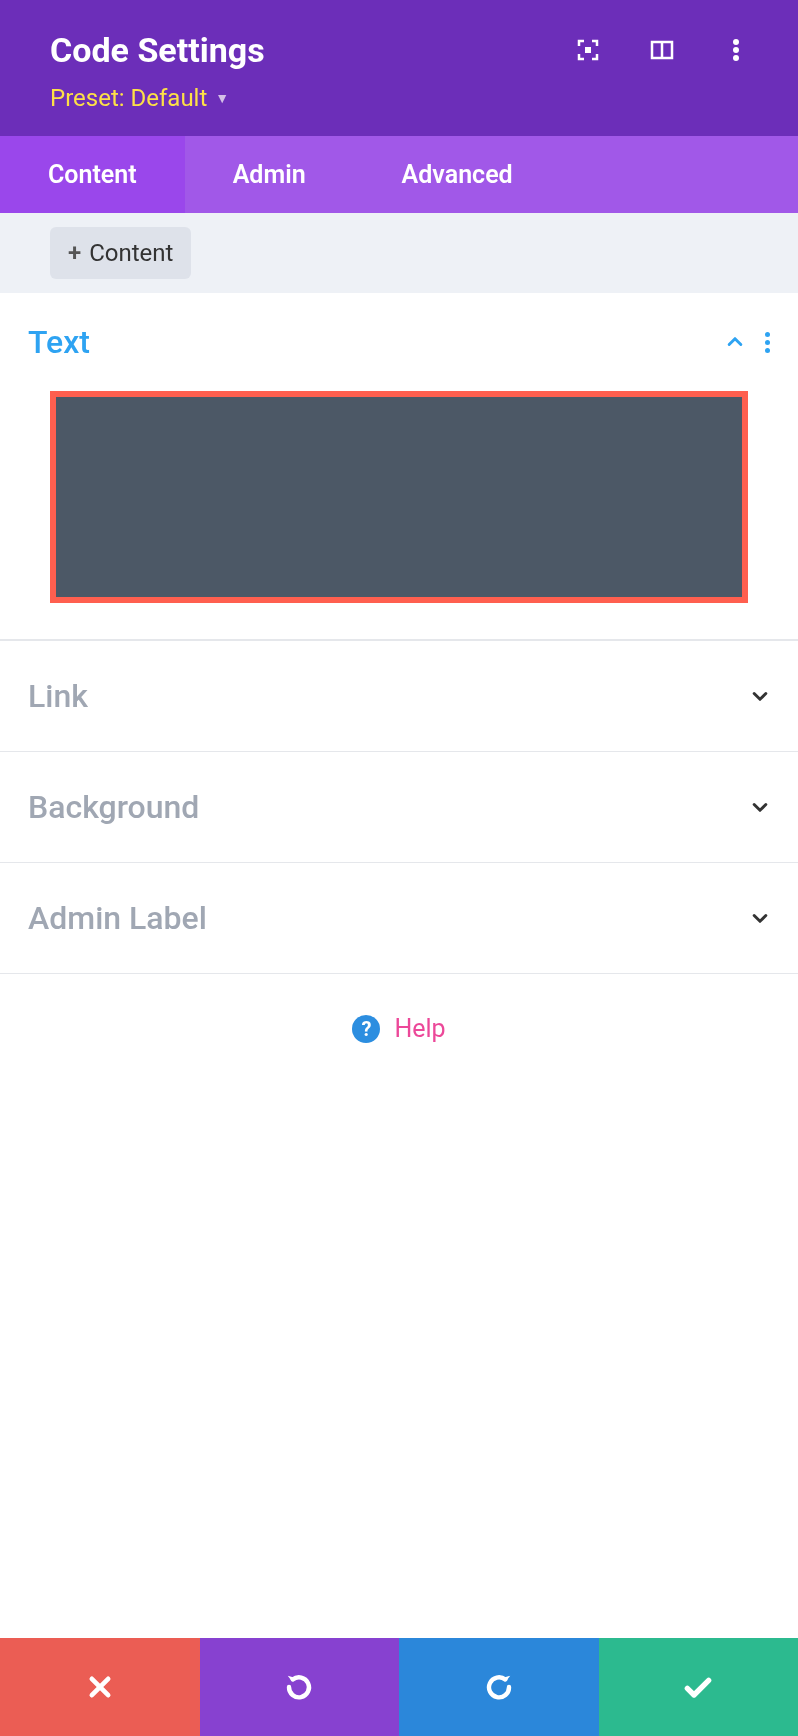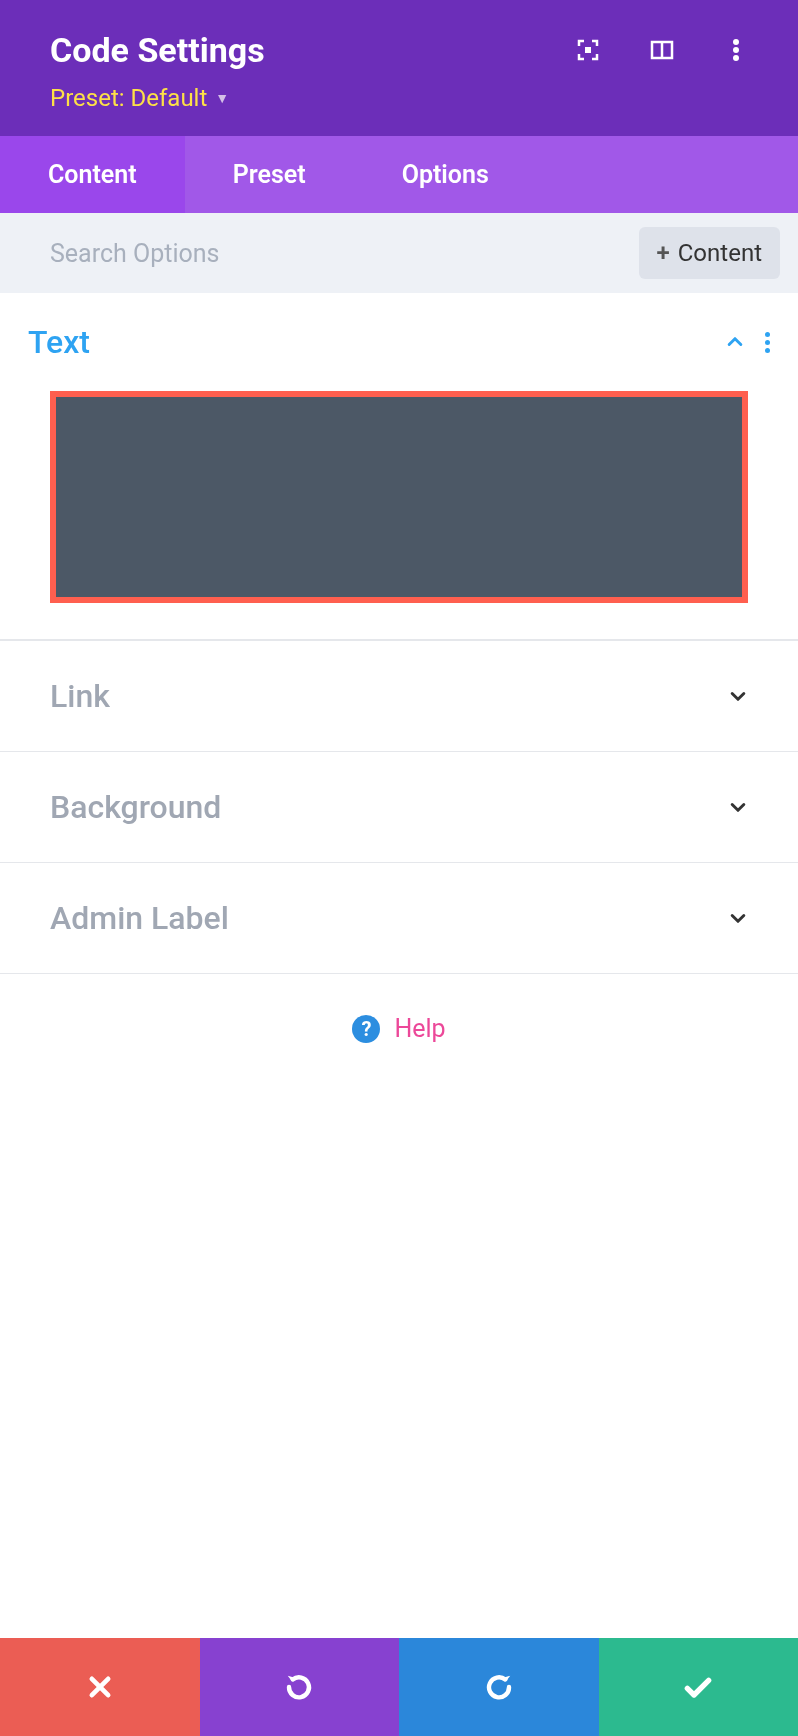--- a/index.html
+++ b/index.html
@@ -196,21 +196,21 @@
     .code-box {
       background: #4c5866;
       height: 200px;
       width: 100%;
     }
     
     .collapsed-section {
       display: flex;
       align-items: center;
       justify-content: space-between;
-      padding: 36px 50px;
+      padding: 36px 28px;
       border-top: 1px solid #e5e7eb;
       cursor: pointer;
     }
     
     .first-collapsed {
       border-top: 1px solid #e5e7eb;
     }
     
     .help-row {
       display: flex;
@@ -295,26 +295,25 @@
     </div>
   </div>
   <div class="preset-row">
     <span class="preset-text"><span>Preset: </span><span>Default</span></span>
     <span class="preset-caret">▼</span>
   </div>
 </div>
 
 <div class="tabs">
   <div class="tab active">Content</div>
-  <div class="tab">Preset</div>
-  <div class="tab">Options</div>
+  <div class="tab">Admin</div>
+  <div class="tab">Advanced</div>
 </div>
 
 <div class="search-row">
-  <input class="search-input" placeholder="Search Options" style="">
   <button class="filter-button">
     <span class="filter-plus">+</span>
     <span>Content</span>
   </button>
 </div>
 
 <div class="section">
   <div class="section-header">
     <div class="section-title expanded">Text</div>
     <div class="section-controls">

